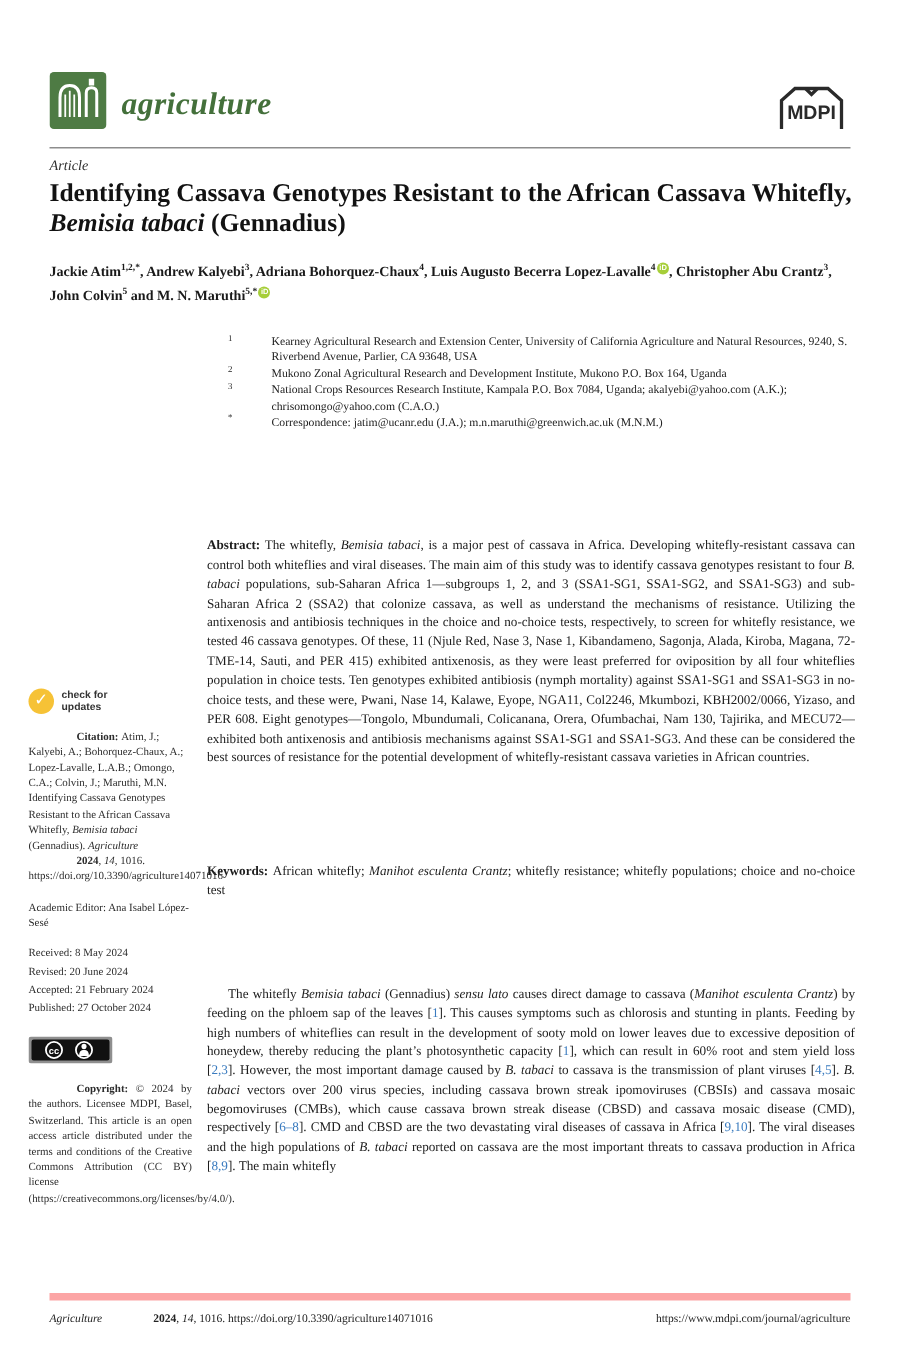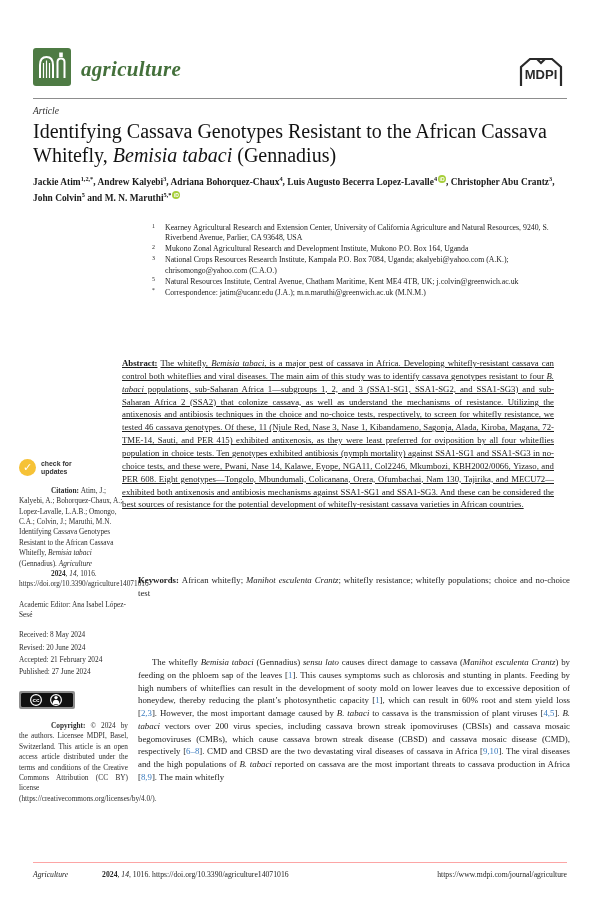--- a/index.html
+++ b/index.html
@@ -12,56 +12,56 @@
   .header {
     position:absolute; left:33px; top:48px; width:534px; height:50px;
     border-bottom:1.5px solid #8d8d8d;
     display:flex; justify-content:space-between; align-items:flex-start;
   }
   .brand { display:flex; align-items:center; gap:10px; }
   .brand-name { font-style:italic; font-weight:bold; font-size:21px; color:#44703b; letter-spacing:.3px; }
   .mdpi-logo { margin-top:8px; }
   
   .article-label { position:absolute; left:33px; top:106px; font-style:italic; font-size:9.5px; color:#2f2f2f; }
-  .title { position:absolute; left:33px; top:119px; width:536px; font-size:20px; font-weight:normal; line-height:1.2; color:#121212; }
+  .title { position:absolute; left:33px; top:119px; width:536px; font-size:17px; font-weight:bold; line-height:1.2; color:#121212; }
   .authors { position:absolute; left:33px; top:174px; width:536px; font-size:9.4px; font-weight:bold; line-height:1.45; color:#1a1a1a; }
   .authors sup { font-size:6.3px; }
   .orcid {
     display:inline-block; width:8px; height:8px; border-radius:50%;
     background:#a6ce39; color:#fff; font-size:5px; line-height:8px; text-align:center;
     font-family:"Liberation Sans",sans-serif; font-weight:bold; vertical-align:super; margin-left:1px;
   }
   
   .aff { position:absolute; left:152px; top:223px; width:418px; font-size:7.8px; line-height:1.34; color:#222; }
-  .aff-row { display:flex; margin-bottom:.5px; }
+  .aff-row { display:flex; margin-bottom:.5px;gap:16px; }
   .aff-num { width:13px; flex:none; font-size:5.9px; position:relative; top:-.5px; }
   .aff-text { flex:1; }
   
-  .abstract { position:absolute; left:122px; top:357px; width:432px; font-size:8.75px; line-height:1.47; text-align:justify;text-decoration:underline; }
+  .abstract { position:absolute; left:138px; top:357px; width:432px; font-size:8.75px; line-height:1.47; text-align:justify; }
   .keywords { position:absolute; left:138px; top:574px; width:432px; font-size:8.75px; line-height:1.47; text-align:justify; }
   .label { font-weight:bold; margin-right:3px; }
   
   .sidebar { position:absolute; left:19px; top:459px; width:109px; font-size:7.3px; line-height:1.42; color:#2d2d2d; }
   .badge { display:flex; align-items:center; gap:5px; cursor:pointer; }
   .badge-check {
     width:17px; height:17px; border-radius:50%; background:#f6c236; flex:none;
     color:#fff; font-size:11px; line-height:17px; text-align:center; font-family:"Liberation Sans",sans-serif;
   }
   .badge-text { font-family:"Liberation Sans",sans-serif; font-size:6.9px; font-weight:bold; color:#333; line-height:1.15; }
   .sb-block { margin-top:10px; }
   .dates div { margin-bottom:2px; }
   .cc-badge { margin-top:13px; display:block; }
   .copyright { margin-top:9px; text-align:justify; }
   
   .intro-heading { position:absolute; left:138px; top:641px; width:432px; font-size:9.3px; font-weight:bold; color:#141414; }
   .intro-para { position:absolute; left:138px; top:656px; width:432px; font-size:8.8px; line-height:1.45; text-align:justify; text-indent:14px; }
   
   .footer {
     position:absolute; left:33px; top:862px; width:534px;
-    border-top:1px solid #fca5a5; padding-top:7px;
+    border-top:5px solid #fca5a5; padding-top:7px;
     display:flex; justify-content:space-between; font-size:7.7px; color:#242424;
   }
   
   .seg-i { font-style:italic; }
   .seg-b { font-weight:bold;padding-left:32px; }
   .seg-r { color:#3a7bbf; }
 </style>
 </head>
 <body>
 
@@ -109,24 +109,20 @@
       </div>
     <div class="aff-row">
         <span class="aff-num">2</span>
         <span class="aff-text">Mukono Zonal Agricultural Research and Development Institute, Mukono P.O. Box 164, Uganda</span>
       </div>
     <div class="aff-row">
         <span class="aff-num">3</span>
         <span class="aff-text">National Crops Resources Research Institute, Kampala P.O. Box 7084, Uganda; akalyebi@yahoo.com (A.K.); chrisomongo@yahoo.com (C.A.O.)</span>
       </div>
     <div class="aff-row">
-        <span class="aff-num">5</span>
-        <span class="aff-text">Natural Resources Institute, Central Avenue, Chatham Maritime, Kent ME4 4TB, UK; j.colvin@greenwich.ac.uk</span>
-      </div>
-    <div class="aff-row">
         <span class="aff-num">*</span>
         <span class="aff-text">Correspondence: jatim@ucanr.edu (J.A.); m.n.maruthi@greenwich.ac.uk (M.N.M.)</span>
       </div>
   </div>
 
   <div class="abstract">
     <span class="label">Abstract:</span><span><span>The whitefly, </span><span class="seg-i">Bemisia tabaci</span><span>, is a major pest of cassava in Africa. Developing whitefly-resistant cassava can control both whiteflies and viral diseases. The main aim of this study was to identify cassava genotypes resistant to four </span><span class="seg-i">B. tabaci</span><span> populations, sub-Saharan Africa 1—subgroups 1, 2, and 3 (SSA1-SG1, SSA1-SG2, and SSA1-SG3) and sub-Saharan Africa 2 (SSA2) that colonize cassava, as well as understand the mechanisms of resistance. Utilizing the antixenosis and antibiosis techniques in the choice and no-choice tests, respectively, to screen for whitefly resistance, we tested 46 cassava genotypes. Of these, 11 (Njule Red, Nase 3, Nase 1, Kibandameno, Sagonja, Alada, Kiroba, Magana, 72-TME-14, Sauti, and PER 415) exhibited antixenosis, as they were least preferred for oviposition by all four whiteflies population in choice tests. Ten genotypes exhibited antibiosis (nymph mortality) against SSA1-SG1 and SSA1-SG3 in no-choice tests, and these were, Pwani, Nase 14, Kalawe, Eyope, NGA11, Col2246, Mkumbozi, KBH2002/0066, Yizaso, and PER 608. Eight genotypes—Tongolo, Mbundumali, Colicanana, Orera, Ofumbachai, Nam 130, Tajirika, and MECU72—exhibited both antixenosis and antibiosis mechanisms against SSA1-SG1 and SSA1-SG3. And these can be considered the best sources of resistance for the potential development of whitefly-resistant cassava varieties in African countries.</span></span>
   </div>
 
   <div class="keywords">
@@ -140,21 +136,21 @@
         <span>check for</span><br>
         <span>updates</span>
       </span>
     </div>
     <div class="sb-block"><span class="seg-b">Citation: </span><span>Atim, J.; Kalyebi, A.; Bohorquez-Chaux, A.; Lopez-Lavalle, L.A.B.; Omongo, C.A.; Colvin, J.; Maruthi, M.N. Identifying Cassava Genotypes Resistant to the African Cassava Whitefly, </span><span class="seg-i">Bemisia tabaci</span><span> (Gennadius). </span><span class="seg-i">Agriculture </span><span class="seg-b">2024</span><span>, </span><span class="seg-i">14</span><span>, 1016. https://doi.org/10.3390/agriculture14071016</span></div>
     <div class="sb-block">Academic Editor: Ana Isabel López-Sesé</div>
     <div class="sb-block dates">
       <div>Received: 8 May 2024</div>
       <div>Revised: 20 June 2024</div>
       <div>Accepted: 21 February 2024</div>
-      <div>Published: 27 June 2024</div>
+      <div>Published: 27 October 2024</div>
     </div>
     <div class="cc-badge">
       <svg width="56" height="18" viewBox="0 0 56 18">
         <rect x="0" y="0" width="56" height="18" rx="2" fill="#8f8f8f"></rect>
         <rect x="2" y="2" width="52" height="14" rx="1.5" fill="#111111"></rect>
         <circle cx="17" cy="9" r="5.4" fill="none" stroke="#ffffff" stroke-width="1.2"></circle>
         <text x="17" y="11.4" text-anchor="middle" font-size="6.2" font-weight="bold" fill="#ffffff" font-family="Liberation Sans, sans-serif">cc</text>
         <circle cx="37" cy="9" r="5.4" fill="none" stroke="#ffffff" stroke-width="1.2"></circle>
         <circle cx="37" cy="6.6" r="1.7" fill="#ffffff"></circle>
         <path d="M33.7 13 Q33.7 8.8 37 8.8 Q40.3 8.8 40.3 13 Z" fill="#ffffff"></path>

